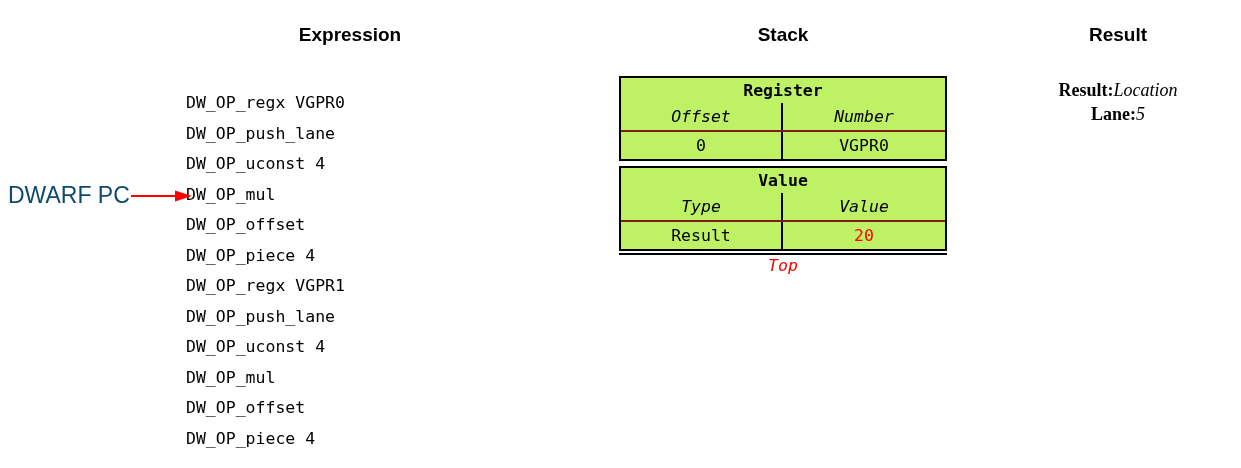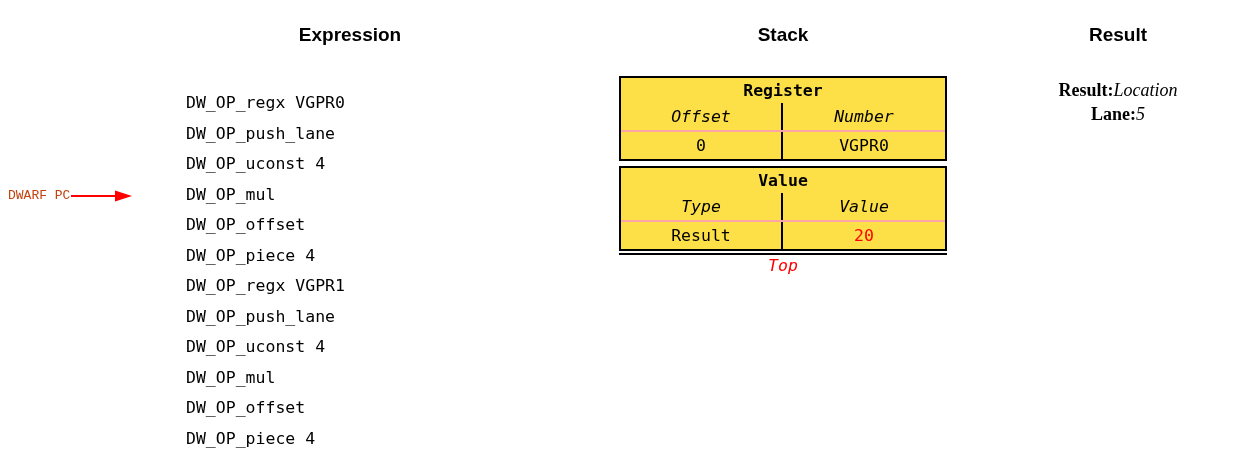--- a/index.html
+++ b/index.html
@@ -51,62 +51,62 @@
   #pc-pointer {
     position: absolute;
     left: 8px;
     top: 182px;
     height: 26px;
     display: flex;
     align-items: center;
     color: #ff0000;
   }
   #pc-pointer .pc-label {
-    font-family: Liberation Mono, monospace;
-    font-size: 13px;
+    font-family: Liberation Sans, sans-serif;
+    font-size: 23px;
     white-space: nowrap;
-    color: #c2410c;
+    color: #0c4a6e;
     line-height: 1;
   }
   #pc-pointer .pc-arrow {
     display: block;
     margin-left: 1px;
     margin-top: 2px;
   }
 
   
   #stack-area {
     position: absolute;
     left: 619px;
     top: 76px;
     width: 328px;
   }
   .stack-table {
     border: 2px solid #000000;
-    background: #fde047;
+    background: #bef264;
     box-sizing: border-box;
     width: 328px;
   }
   .stack-table + .stack-table { margin-top: 5px; }
 
   .st-title {
     font-family: "DejaVu Sans Mono", monospace;
     font-weight: bold;
     font-size: 16.5px;
     text-align: center;
     padding: 2px 0 1px 0;
     line-height: 22px;
     white-space: pre;
   }
   .st-row {
     display: flex;
     width: 100%;
     box-sizing: border-box;
   }
-  .st-row.headers { border-bottom: 2px solid #fca5a5; align-items: flex-end; }
+  .st-row.headers { border-bottom: 2px solid #7f1d1d; align-items: flex-end; }
   .st-cell {
     flex: 1 1 50%;
     text-align: center;
     font-family: "DejaVu Sans Mono", monospace;
     font-size: 16.5px;
     line-height: 25px;
     padding: 1px 0;
     box-sizing: border-box;
     white-space: pre;
   }

